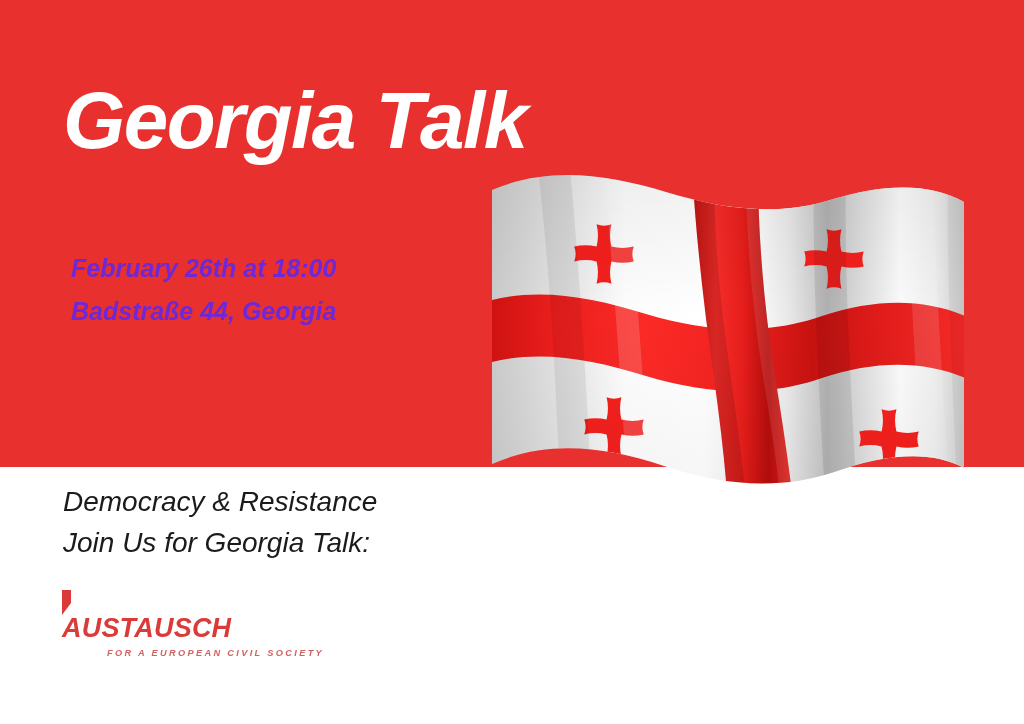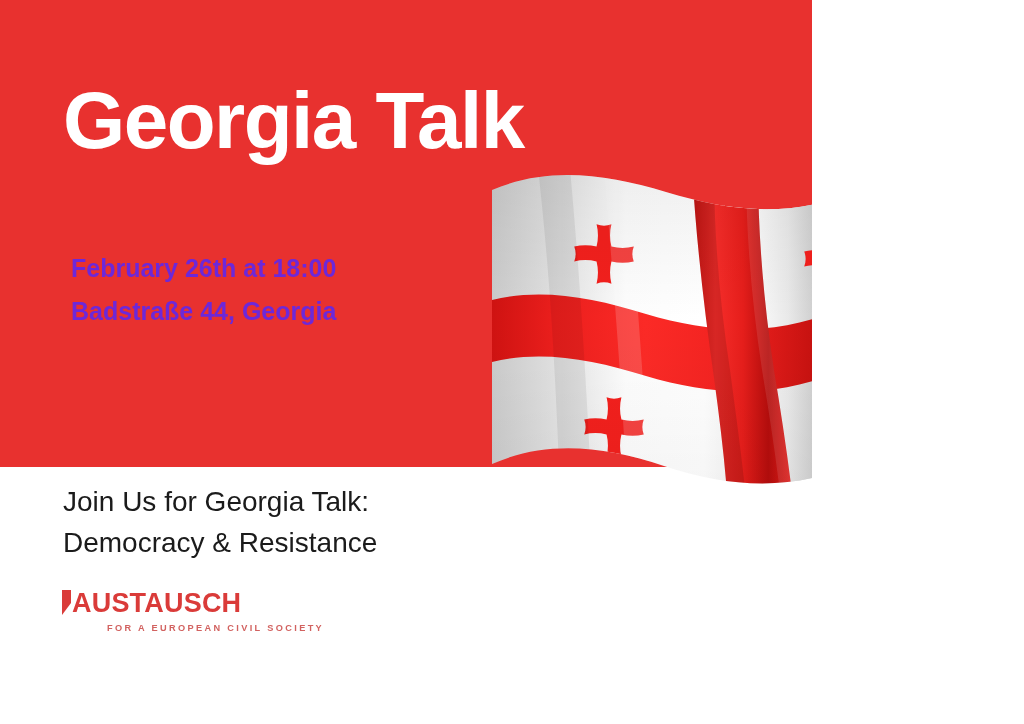--- a/index.html
+++ b/index.html
@@ -8,24 +8,25 @@
     padding: 0;
     background: #ffffff;
   }
   body {
     font-family: "Liberation Sans", sans-serif;
     -webkit-font-smoothing: antialiased;
   }
 
   .poster {
     position: relative;
-    width: 812px;
+    width: 1024px;
     height: 724px;
     overflow: hidden;
     background: #ffffff;
+    font-style: italic;
   }
 
   
   .red-band {
     position: absolute;
     left: 0;
     top: 0;
     width: 1024px;
     height: 467px;
     background: #e8312f;
@@ -86,20 +87,21 @@
   
   .logo-block {
     position: absolute;
     left: 62px;
     top: 590px;
     z-index: 6;
   }
   .logo-wordmark-row {
     display: flex;
     align-items: flex-start;
+    flex-direction: column;
   }
   .logo-tick {
     display: block;
     width: 9px;
     height: 25px;
     margin-right: 1px;
     background: #da3b39;
     clip-path: polygon(0 0, 100% 0, 100% 52%, 0 100%);
   }
   .logo-word {
@@ -292,22 +294,22 @@
   <div class="headline-block">
     <h1 class="poster-title">Georgia Talk</h1>
   </div>
 
   <div class="event-details">
     <p class="event-line">February 26th at 18:00</p>
     <p class="event-line">Badstraße 44, Georgia</p>
   </div>
 
   <div class="caption-block">
+    <p class="caption-line">Democracy &amp; Resistance</p>
     <p class="caption-line">Join Us for Georgia Talk:</p>
-    <p class="caption-line">Democracy &amp; Resistance</p>
   </div>
 
   <div class="logo-block">
     <div class="logo-wordmark-row">
       <span class="logo-tick"></span>
       <span class="logo-word">AUSTAUSCH</span>
     </div>
     <div class="logo-tagline">FOR A EUROPEAN CIVIL SOCIETY</div>
   </div>
 

